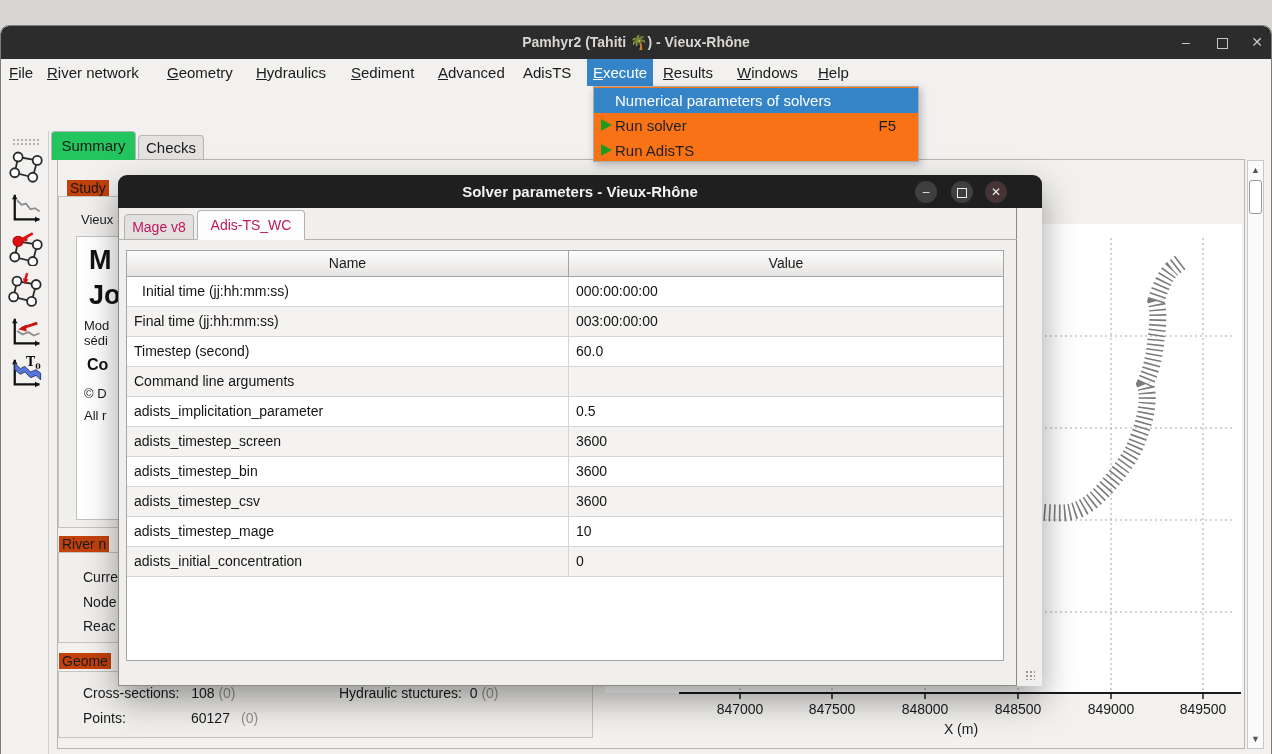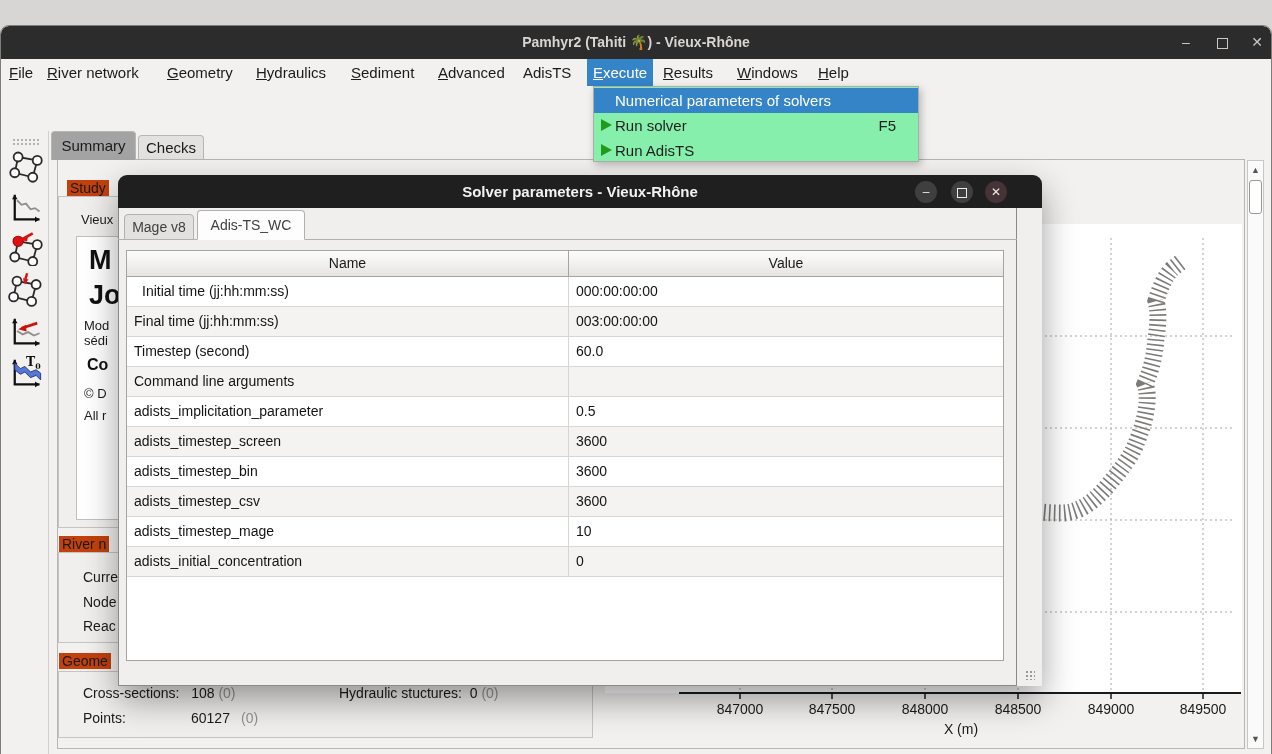--- a/index.html
+++ b/index.html
@@ -21,52 +21,52 @@
   .toolbar{left:0;top:60px;width:100%;height:45px;background:#f2f1ef;}
   .grip-v{left:5px;top:68px;width:9px;height:28px;background-image:radial-gradient(#b5b3b0 1px,transparent 1.2px);background-size:4px 4px;}
   .tbtn{top:64px;width:34px;height:36px;}
   .tsep{left:131px;top:66px;width:1px;height:32px;background:#c9c7c4;}
   
   .sidebar{left:0;top:105px;width:48px;height:649px;background:#f2f1ef;border-right:1px solid #d2d0cd;box-sizing:border-box;}
   .grip-h{left:11px;top:7px;width:28px;height:9px;background-image:radial-gradient(#b5b3b0 1px,transparent 1.2px);background-size:4px 4px;}
   .sbtn{left:7px;width:36px;height:36px;}
   
   .tab{box-sizing:border-box;border:1px solid #b8b6b3;border-bottom:none;text-align:center;font-size:15px;color:#1a1a1a;background:#e4e2e0;border-radius:4px 4px 0 0;}
-  .tab.active{background:#a3a3a3;}
+  .tab.active{background:#22c55e;}
   .panel{left:56px;top:133px;width:1188px;height:590px;background:#f2f1ef;border:1px solid #b8b6b3;box-sizing:border-box;}
   .grouplabel{font-size:14px;color:#1a1a1a;background:#c2410c;padding:0 3px;}
   .groupbox{border:1px solid #c6c4c1;background:#f0efed;}
   .card{background:#ffffff;border:1px solid #c2c0bd;}
   .smalltxt{font-size:13px;color:#1c1c1c;white-space:nowrap;}
   .stat{font-size:14px;color:#1a1a1a;white-space:nowrap;}
   .dim{color:#949290;}
   
   .plotbg{left:604px;top:198px;width:637px;height:469px;background:#ffffff;}
   .ticklabel{top:675px;width:64px;text-align:center;font-size:14px;color:#1a1a1a;}
   .xlabel{top:695px;left:925px;width:70px;text-align:center;font-size:14px;color:#1a1a1a;}
   
   .vscroll{left:1246px;top:134px;width:17px;height:589px;background:#fafafa;border:1px solid #c9c7c4;box-sizing:border-box;}
   .varrow{left:0;width:15px;height:16px;text-align:center;font-size:9px;line-height:16px;color:#555;}
   .vthumb{left:1px;top:20px;width:13px;height:34px;background:#ffffff;border:1px solid #9a9895;border-radius:3px;box-sizing:border-box;}
   
-  .dropdown{left:592px;top:60px;width:326px;height:76px;background:#86efac;border:1px solid #aeaca9;box-sizing:border-box;box-shadow:2px 3px 8px rgba(0,0,0,.25);z-index:40;}
+  .dropdown{left:592px;top:60px;width:326px;height:76px;background:#f97316;border:1px solid #aeaca9;box-sizing:border-box;box-shadow:2px 3px 8px rgba(0,0,0,.25);z-index:40;}
   .dditem{left:0;width:100%;height:25px;line-height:25px;font-size:15px;color:#1f1f1f;}
   .dditem.sel{background:#3584c8;color:#ffffff;}
   .dditem .lbl{position:absolute;left:21px;}
   .dditem .sc{position:absolute;right:22px;}
   .play{position:absolute;left:7px;top:6px;width:0;height:0;border-style:solid;border-width:6.5px 0 6.5px 11px;border-color:transparent transparent transparent #1f9c1f;}
   
   .dialog{left:117px;top:149px;width:899px;height:511px;background:#f0efed;z-index:20;
           box-shadow:0 14px 34px rgba(0,0,0,.38);border-radius:10px 10px 0 0;padding-left:25px;}
   .dlg-titlebar{left:0;top:0;width:100%;height:33px;background:#1f1f1f;border-radius:9px 9px 0 0;}
   .dlg-title{width:100%;text-align:center;line-height:33px;color:#f2f2f2;font-weight:bold;font-size:15px;}
   .cbtn{top:6px;width:22px;height:22px;border-radius:50%;background:#3f3f3f;color:#ececec;text-align:center;line-height:22px;font-size:12px;}
   .cbtn.close{background:#463335;}
   .dlg-body{left:0;top:33px;width:899px;height:478px;border:1px solid #8c8a87;border-top:none;box-sizing:border-box;}
-  .dtab{box-sizing:border-box;border:1px solid #b3b1ae;text-align:center;font-size:14px;color:#404040;background:#e3e1df;border-radius:4px 4px 0 0;}
+  .dtab{box-sizing:border-box;border:1px solid #b3b1ae;text-align:center;font-size:14px;color:#be185d;background:#e3e1df;border-radius:4px 4px 0 0;}
   .dtab.active{background:#fdfdfd;border-bottom:1px solid #fdfdfd;}
   .dtabline{left:0;top:64px;width:899px;height:1px;background:#b3b1ae;}
   .dtable{left:8px;top:75px;width:878px;height:411px;background:#ffffff;border:1px solid #a6a4a1;box-sizing:border-box;}
   .thead{left:0;top:0;width:100%;height:26px;background:linear-gradient(#fdfdfd,#e6e4e2);border-bottom:1px solid #a6a4a1;box-sizing:border-box;}
   .th{top:0;height:26px;line-height:25px;text-align:center;font-size:14px;color:#1a1a1a;}
   .thsep{left:441px;top:0;width:1px;height:26px;background:#a6a4a1;}
   .trow{left:0;width:100%;height:30px;border-bottom:1px solid #d8d6d4;box-sizing:border-box;}
   .trow:nth-child(even){background:#f4f3f1;}
   .td{top:0;height:30px;line-height:29px;font-size:14px;color:#141414;padding-left:7px;white-space:nowrap;overflow:hidden;}
   .tdsep{left:441px;top:0;width:1px;height:30px;background:#d8d6d4;}

